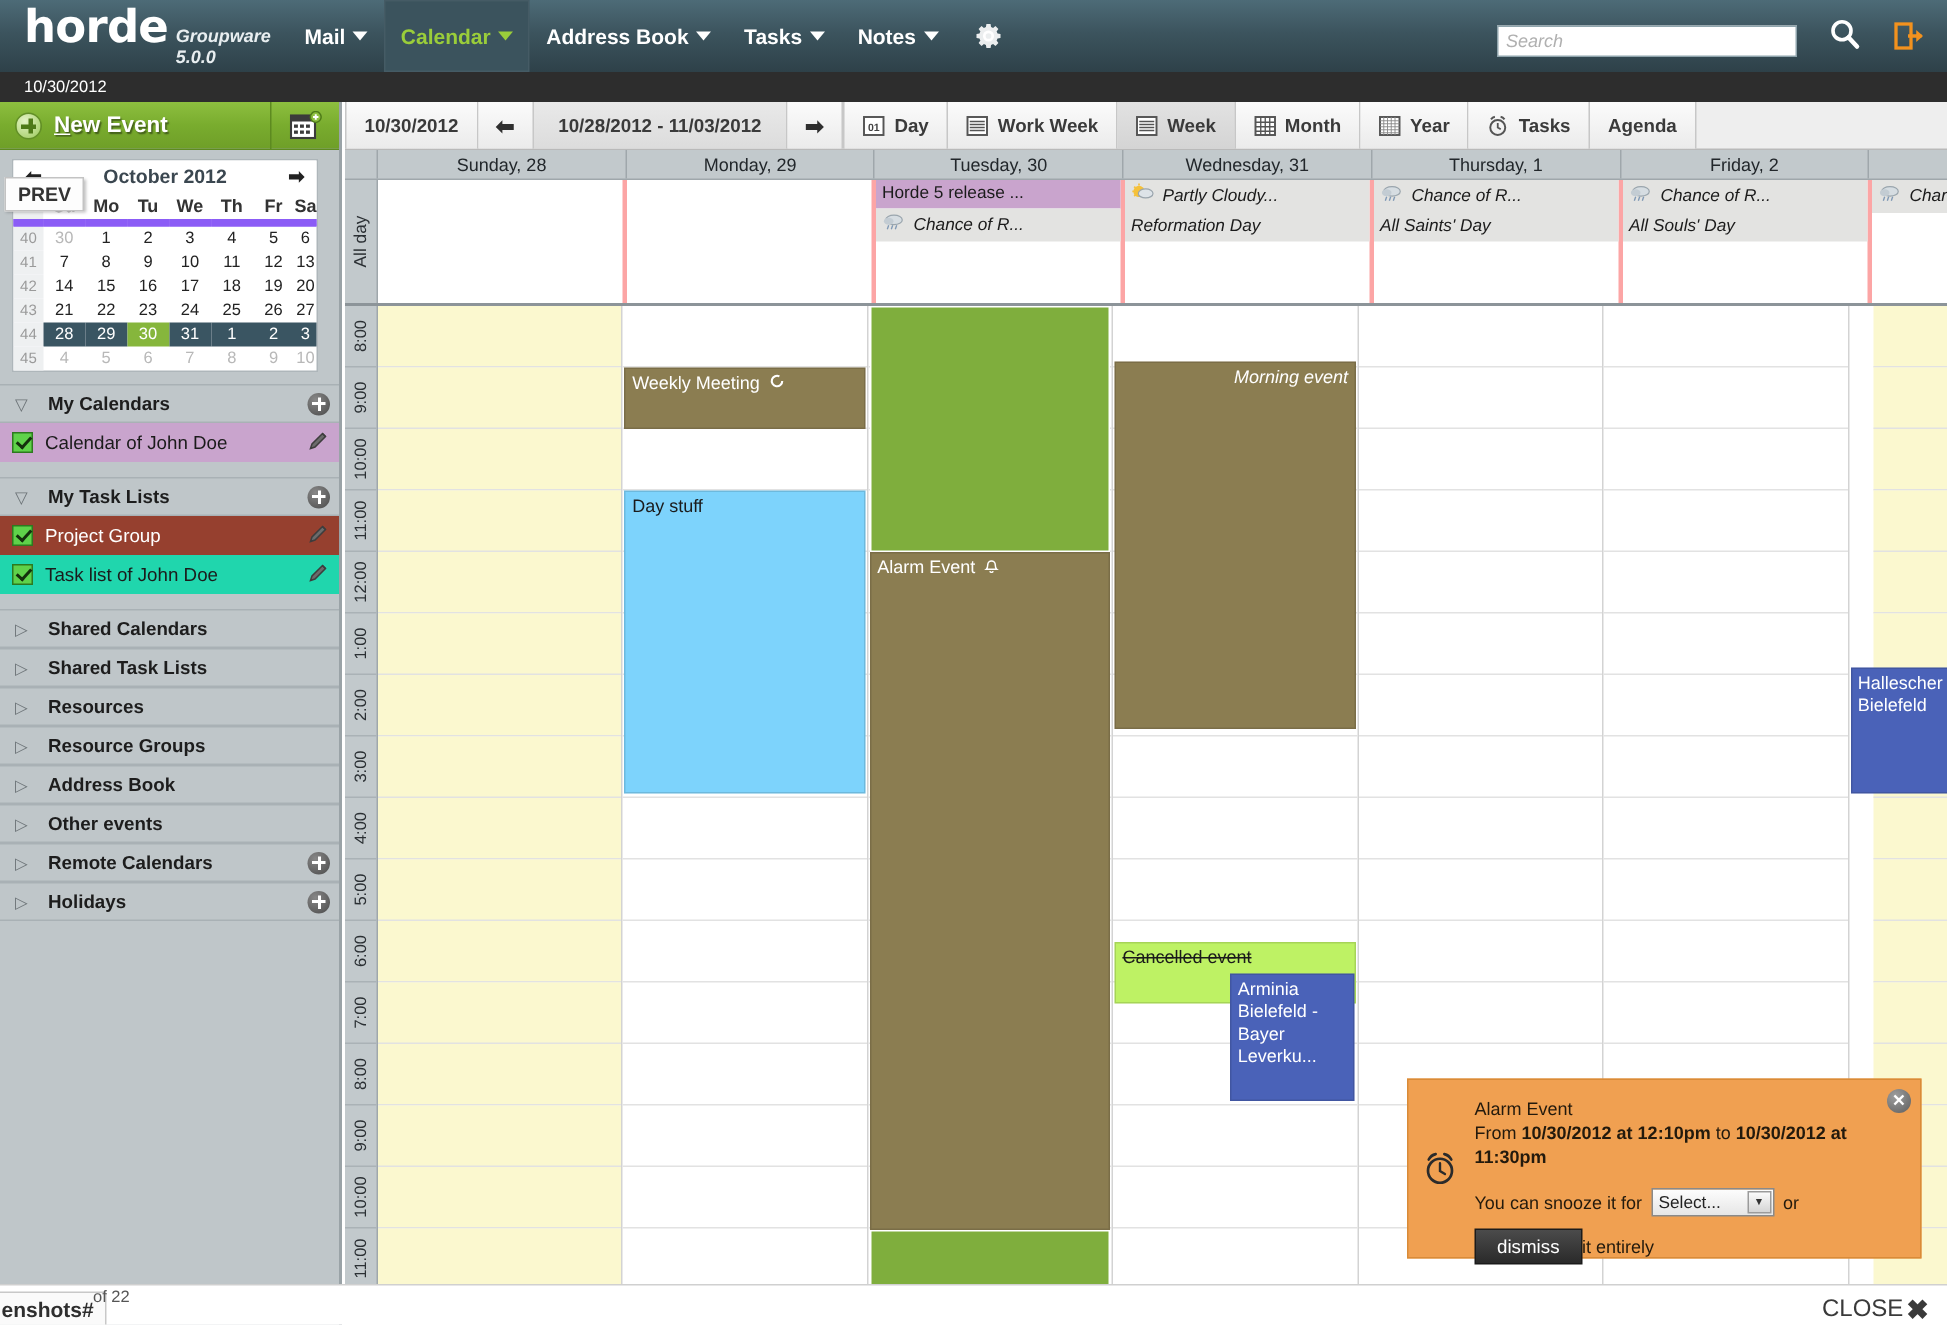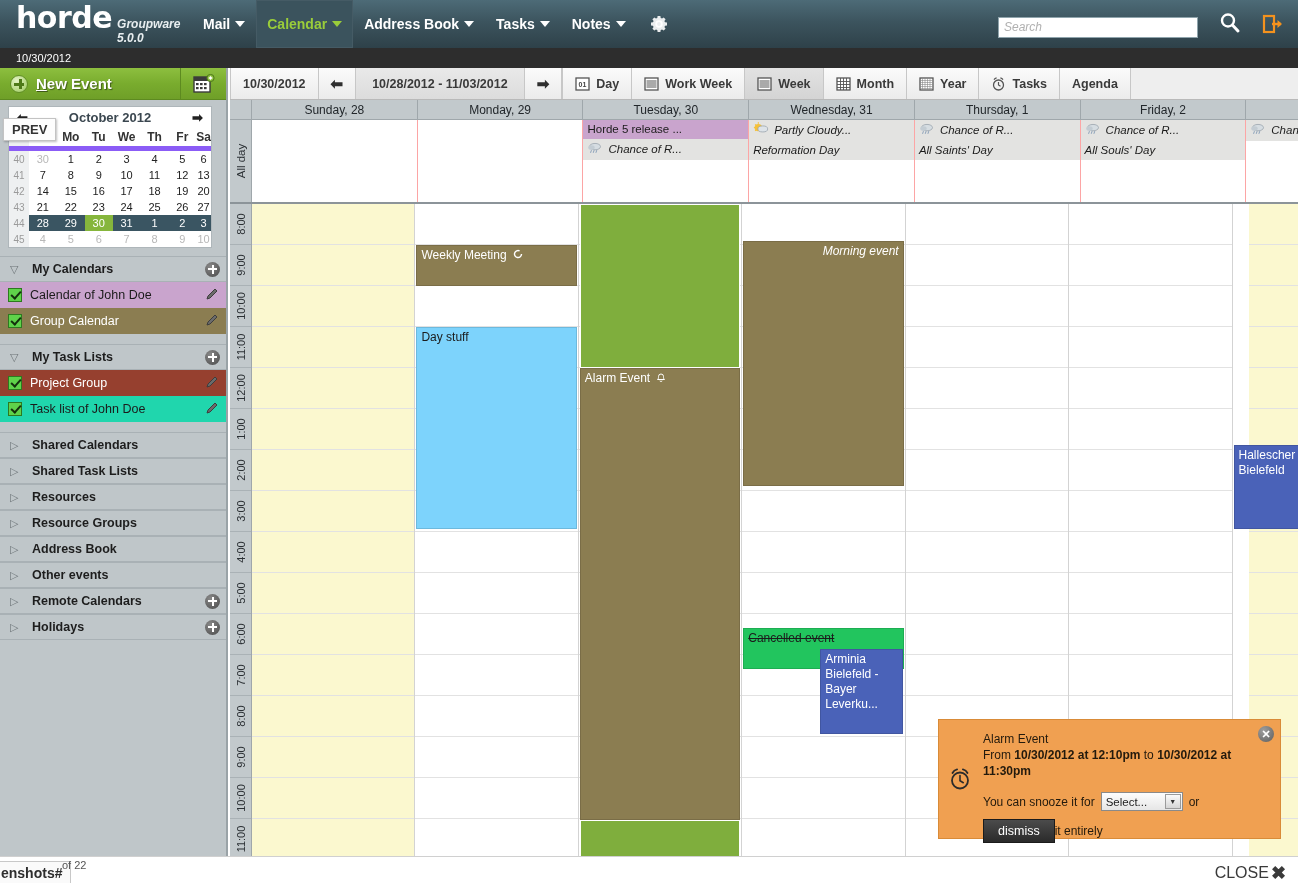--- a/index.html
+++ b/index.html
@@ -179,21 +179,21 @@
   .allday { display: flex; height: 84px; border-bottom: 2px solid #8c9499; background:#fff; }
   .allday-gutter {
     width: 22px; flex: none; background: #c2c9cc; border-right: 1px solid #9fa7ab;
     position: relative;
   }
   .allday-gutter span {
     position: absolute; left: 50%; top: 50%;
     transform: translate(-50%,-50%) rotate(-90deg);
     white-space: nowrap; font-size: 11.5px; color: #2b3034;
   }
-  .ad-col { flex: 1 1 0; border-right: 1px solid #fca5a5; padding: 0; }
+  .ad-col { flex: 1 1 0; border-right: 3px solid #fca5a5; padding: 0; }
   .ad-col:last-child { border-right: none; }
   .ad-ev {
     font-size: 11.5px; padding: 2px 4px; line-height: 15px;
     white-space: nowrap; overflow: hidden; cursor: pointer;
   }
   .ad-ev.purple { background: #c9a4cd; color: #1b1b1b; }
   .ad-ev.grey { background: #e3e3e1; color: #1b1b1b; font-style: italic; display:flex; align-items:center; gap:5px; }
   .ad-ev.holiday { background: #e3e3e1; color: #1b1b1b; font-style: italic; }
 
   .bodyarea {
@@ -216,21 +216,21 @@
 
   .ev {
     position: absolute; left: 1px; right: 1px; overflow: hidden;
     font-size: 12px; padding: 2px 4px; line-height: 15px;
     border: 1px solid rgba(0,0,0,.12); cursor: pointer;
   }
   .ev.brown { background: #8b7d51; color: #fff; }
   .ev.brown-it { background: #8b7d51; color: #fff; font-style: italic; text-align: right; }
   .ev.purple { background: #7dd3fc; color: #1b1b1b; }
   .ev.blue { background: #4a62b8; color: #fff; }
-  .ev.cancel { background: #22c55e; color: #1b1b1b; text-decoration: line-through; }
+  .ev.cancel { background: #bef264; color: #1b1b1b; text-decoration: line-through; }
   .ev.green { background: #7fae3d; border: 1px solid #fff; }
 
   
   .vsb {
     position: absolute; right: 0; width: 17px; background: #f1f1f1;
     border-left: 1px solid #c4c4c4;
   }
   .vsb .arr {
     height: 15px; background: #ededed; border-bottom: 1px solid #ccc;
     display:flex; align-items:center; justify-content:center; font-size:9px; color:#666; cursor:pointer;
@@ -471,28 +471,20 @@
           <span class="addbtn"></span>
         </div>
         <div class="tree-item" style="background: rgb(201, 164, 205); color: rgb(27, 27, 27);">
           <span class="chk"></span>
           <span class="label">Calendar of John Doe</span>
           <span class="pencil"><svg width="16" height="16" viewBox="0 0 16 16">
               <path d="M3 13l1-3 7-7 2 2-7 7z" fill="#6b6b6b" stroke="#3d3d3d" stroke-width="1"></path>
               <path d="M11 3l2 2" stroke="#3d3d3d" stroke-width="1"></path>
             </svg></span>
         </div>
-        <div class="tree-item" style="background: rgb(139, 125, 81); color: rgb(255, 255, 255);">
-          <span class="chk"></span>
-          <span class="label">Group Calendar</span>
-          <span class="pencil"><svg width="16" height="16" viewBox="0 0 16 16">
-              <path d="M3 13l1-3 7-7 2 2-7 7z" fill="#6b6b6b" stroke="#3d3d3d" stroke-width="1"></path>
-              <path d="M11 3l2 2" stroke="#3d3d3d" stroke-width="1"></path>
-            </svg></span>
-        </div>
         <div class="tree-sep"></div>
         <div class="tree-group">
           <span class="tw">▽</span>
           <span class="label">My Task Lists</span>
           <span class="addbtn"></span>
         </div>
         <div class="tree-item" style="background: rgb(150, 64, 47); color: rgb(255, 255, 255);">
           <span class="chk"></span>
           <span class="label">Project Group</span>
           <span class="pencil"><svg width="16" height="16" viewBox="0 0 16 16">

